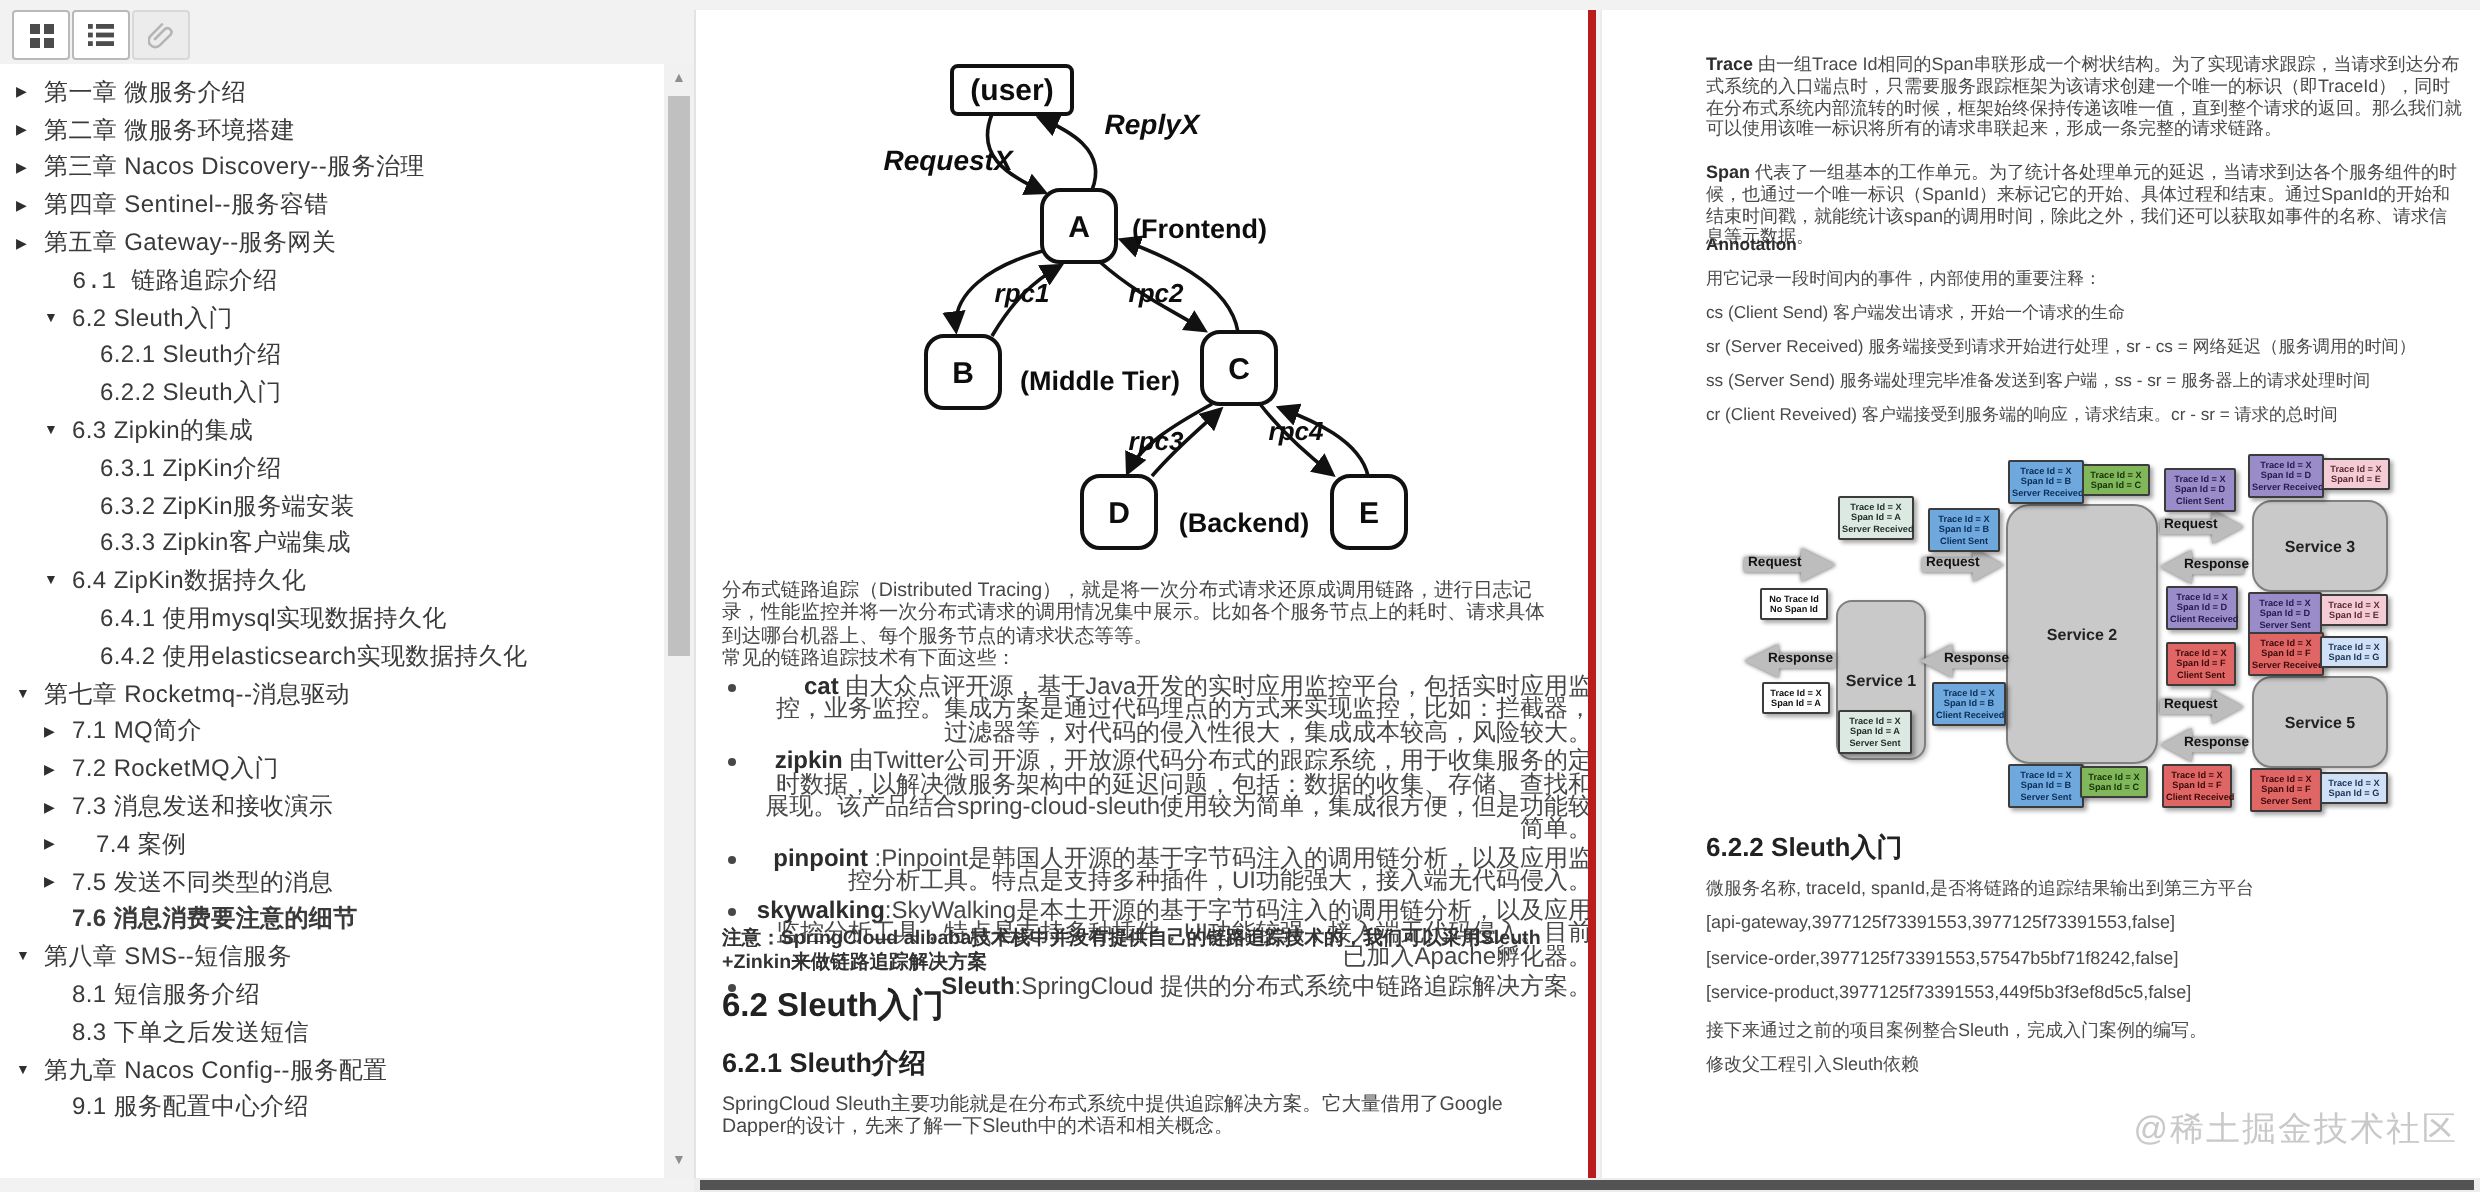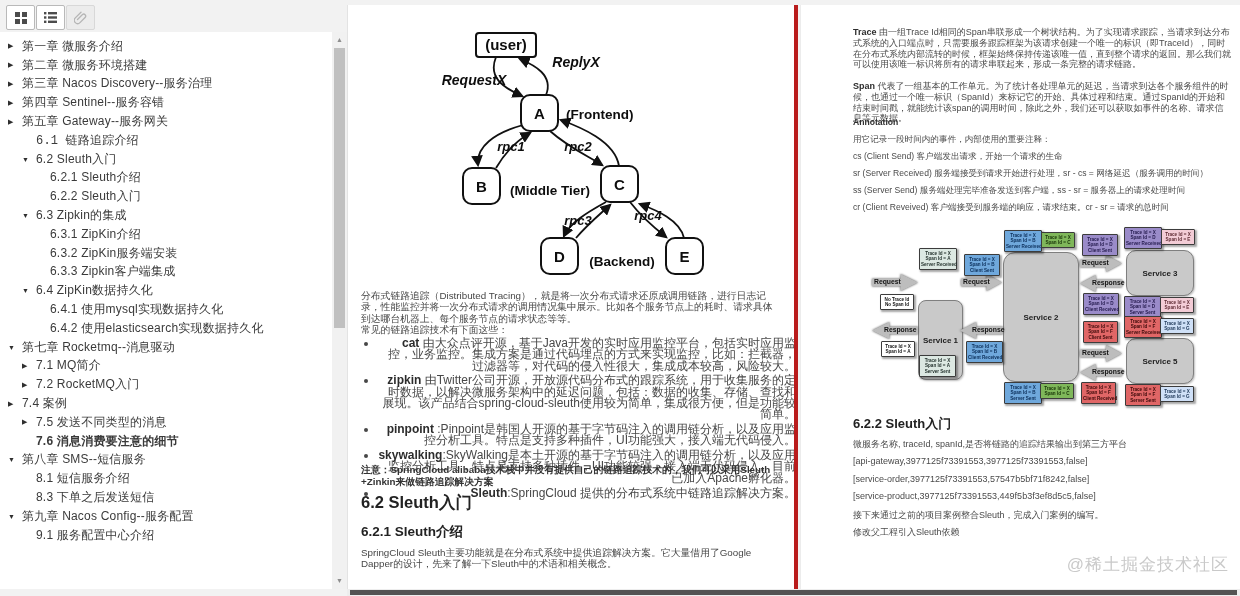--- a/index.html
+++ b/index.html
@@ -176,21 +176,25 @@
           <span class="lbl">第七章 Rocketmq--消息驱动</span>
         </div>
         <div class="trow" style="padding-left: 22px;">
           <span class="arr">▶</span>
           <span class="lbl">7.1 MQ简介</span>
         </div>
         <div class="trow" style="padding-left: 22px;">
           <span class="arr">▶</span>
           <span class="lbl">7.2 RocketMQ入门</span>
         </div>
-        <div class="trow" style="padding-left: 8px;">
+        <div class="trow" style="padding-left: 22px;">
+          <span class="arr">▶</span>
+          <span class="lbl">7.3 消息发送和接收演示</span>
+        </div>
+        <div class="trow" style="padding-left: 22px; gap: 12px;">
           <span class="arr">▶</span>
           <span class="lbl">7.4 案例</span>
         </div>
         <div class="trow" style="padding-left: 22px;">
           <span class="arr">▶</span>
           <span class="lbl">7.5 发送不同类型的消息</span>
         </div>
         <div class="trow" style="padding-left: 22px; font-weight: bold;">
           <span class="arr"></span>
           <span class="lbl">7.6 消息消费要注意的细节</span>

